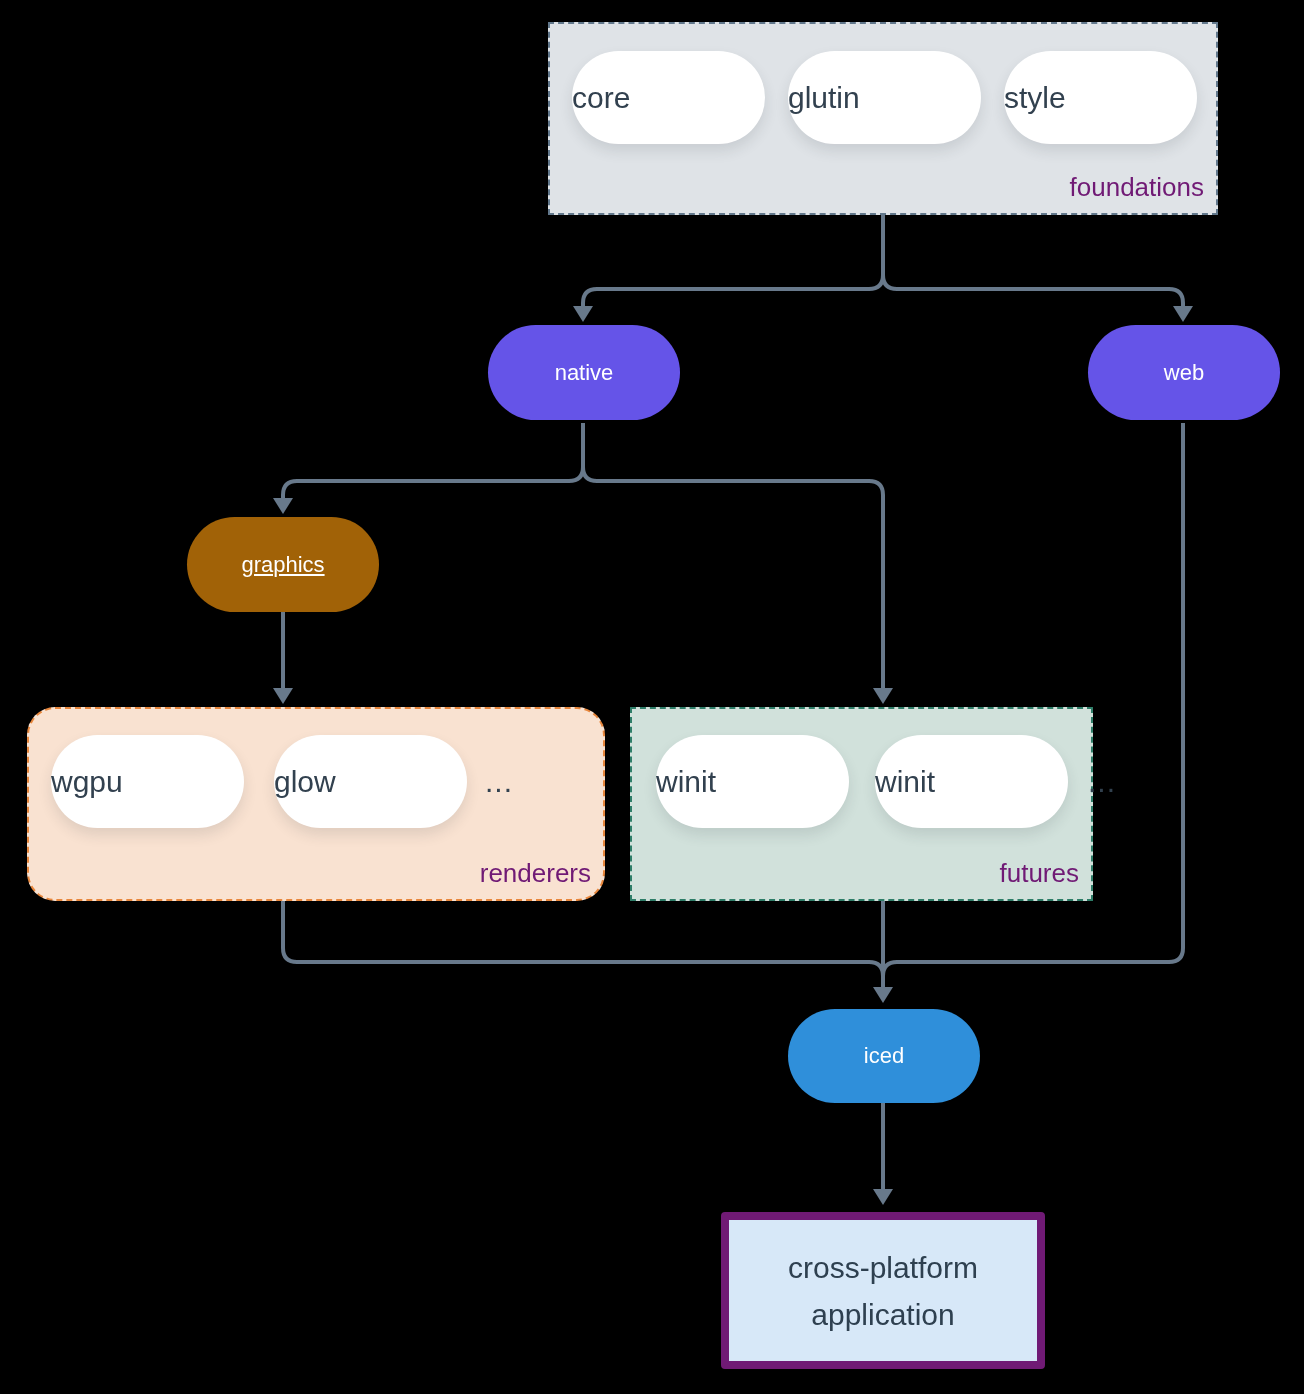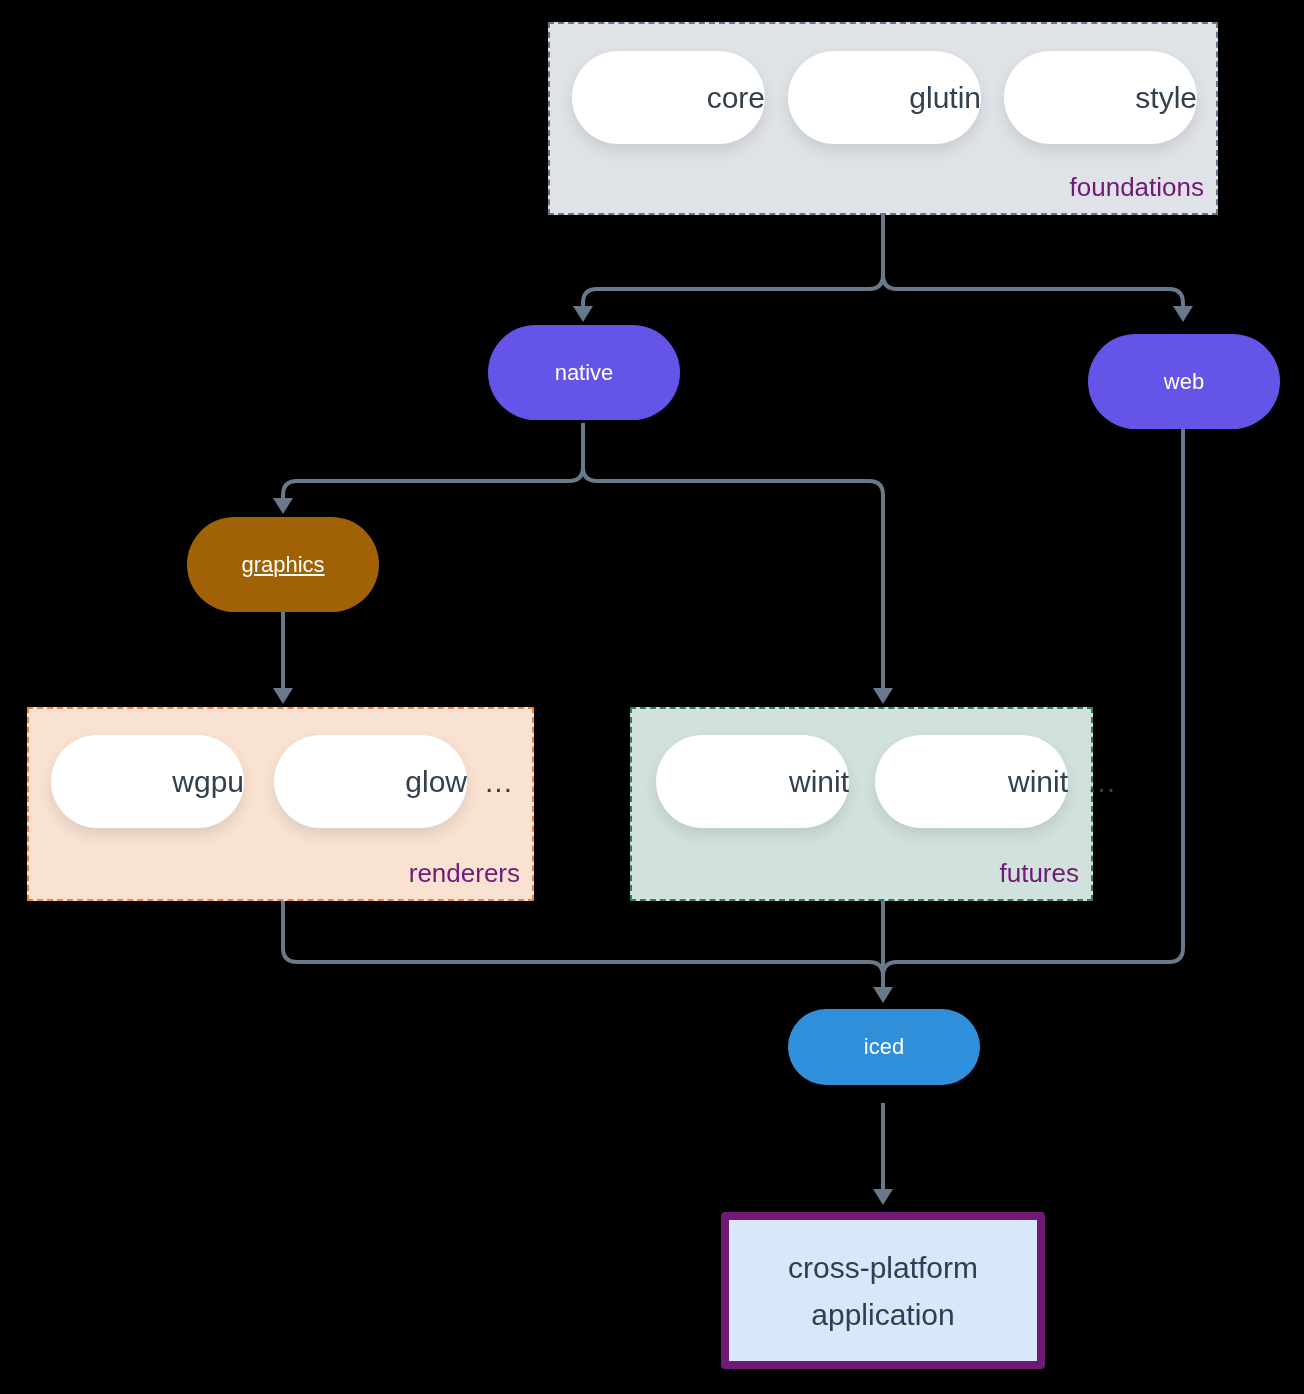--- a/index.html
+++ b/index.html
@@ -23,39 +23,39 @@
     position: absolute;
     box-sizing: border-box;
     border-width: 2px;
     border-style: dashed;
   }
   .group-foundations {
     left: 548px; top: 22px; width: 670px; height: 193px;
     background: #dfe3e7; border-color: #62788c;
   }
   .group-renderers {
-    left: 27px; top: 707px; width: 507px; height: 194px;
-    background: #f9e2d1; border-color: #e8873d;
+    left: 27px; top: 707px; width: 578px; height: 194px;
+    background: #f9e2d1; border-color: #e8873d; border-radius: 28px;
   }
   .group-shells {
     left: 630px; top: 707px; width: 463px; height: 194px;
     background: #d1e1db; border-color: #2e7d68;
   }
   .group-label {
     position: absolute;
     right: 12px; bottom: 10px;
     font-size: 26px;
     color: #701a75;
   }
 
   .pill {
     position: absolute;
     display: flex;
     align-items: center;
-    justify-content: flex-end;
+    justify-content: flex-start;
     font-size: 30px;
     white-space: nowrap;
   }
   .pill-white {
     width: 193px; height: 93px;
     border-radius: 47px;
     background: #ffffff;
     color: #32414f;
     box-shadow: 0 7px 14px rgba(40, 50, 60, 0.12);
   }
@@ -143,21 +143,21 @@
     </div>
     <div class="pill pill-white" style="left:454px; top:27px;">
       <span>style</span>
     </div>
     <span class="group-label">foundations</span>
   </div>
 
   <div class="node node-purple" style="left:488px; top:325px;">
     <span>native</span>
   </div>
-  <div class="node node-purple" style="left:1088px; top:325px;margin-top:9px;">
+  <div class="node node-purple" style="left:1088px; top:325px;">
     <span>web</span>
   </div>
 
   <div class="node node-orange" style="left:187px; top:517px;">
     <span>graphics</span>
   </div>
 
   <div class="group group-renderers">
     <div class="pill pill-white" style="left:22px; top:26px;">
       <span>wgpu</span>
@@ -173,21 +173,21 @@
     <div class="pill pill-white" style="left:24px; top:26px;">
       <span>winit</span>
     </div>
     <div class="pill pill-white" style="left:243px; top:26px;">
       <span>winit</span>
     </div>
     <span class="ellipsis" style="left:445px;">...</span>
     <span class="group-label">futures</span>
   </div>
 
-  <div class="node node-blue" style="left:788px; top:1009px; height:76px;">
+  <div class="node node-blue" style="left:788px; top:1009px; height:94px;">
     <span>iced</span>
   </div>
 
   <div class="app-box">
     <div class="app-text">cross-platform application</div>
   </div>
 
 </div>
 
 </body></html>

